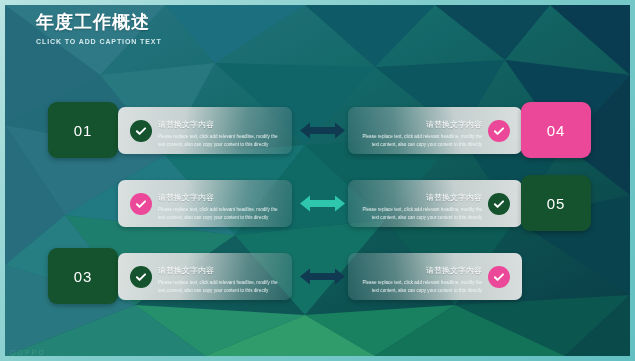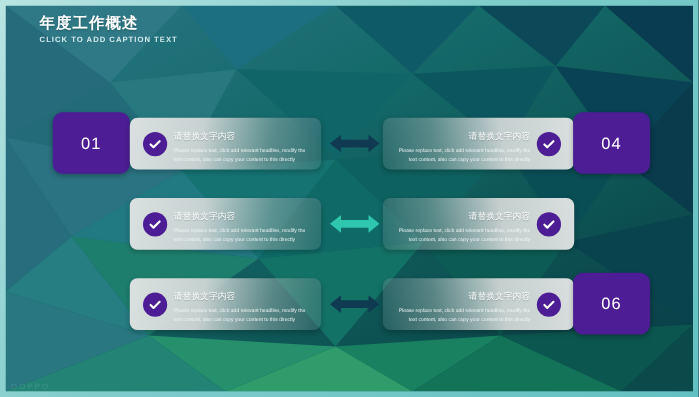--- a/index.html
+++ b/index.html
@@ -42,21 +42,21 @@
   .bg-wrap svg { display: block; }
 
   
   .title-block {
     position: absolute;
     left: 36px;
     top: 12px;
     z-index: 6;
   }
   .slide-title {
-    font-size: 14px;
+    font-size: 18px;
     font-weight: bold;
     color: #ffffff;
     letter-spacing: 1px;
     line-height: 1.2;
     text-shadow: 0 1px 2px rgba(0,0,0,0.25);
     white-space: nowrap;
   }
   .slide-subtitle {
     margin-top: 4px;
     font-size: 7px;
@@ -98,22 +98,22 @@
     align-items: center;
     justify-content: center;
   }
   .num-box.left  { left: 48px; }
   .num-box.right { left: 521px; }
   .num-box .num {
     font-size: 15px;
     color: #ffffff;
     letter-spacing: 1px;
   }
-  .c-navy  { background: #4c1d95; }
-  .c-green { background: #4c1d95; }
+  .c-navy  { background: #14532d; }
+  .c-green { background: #ec4899; }
 
   
   .card {
     position: absolute;
     top: 5px;
     width: 174px;
     height: 47px;
     border-radius: 7px;
     box-shadow: 0 2px 5px rgba(0,0,0,0.22);
   }
@@ -332,23 +332,29 @@
             <svg width="14" height="14" viewBox="0 0 24 24">
                 <path d="M5 12.5l4.5 4.5L19 7.5" fill="none" stroke="#ffffff" stroke-width="3.4" stroke-linecap="round" stroke-linejoin="round"></path>
               </svg>
           </span>
           <span class="card-text">
             <span class="card-heading">请替换文字内容</span>
             <span class="card-body" style="display:block">Please replace text, click add relevant headline, modify the text content, also can copy your content to this directly</span>
           </span>
         </div>
       </div>
+      <div class="num-box right c-navy">
+        <span class="num">05</span>
+      </div>
     </div>
 
     <div class="row row-3">
+      <div class="num-box left c-navy">
+        <span class="num">03</span>
+      </div>
       <div class="card left">
         <div class="card-inner">
           <span class="check-icon c-navy">
             <svg width="14" height="14" viewBox="0 0 24 24">
                 <path d="M5 12.5l4.5 4.5L19 7.5" fill="none" stroke="#ffffff" stroke-width="3.4" stroke-linecap="round" stroke-linejoin="round"></path>
               </svg>
           </span>
           <span class="card-text">
             <span class="card-heading">请替换文字内容</span>
             <span class="card-body" style="display:block">Please replace text, click add relevant headline, modify the text content, also can copy your content to this directly</span>
@@ -366,22 +372,19 @@
             <svg width="14" height="14" viewBox="0 0 24 24">
                 <path d="M5 12.5l4.5 4.5L19 7.5" fill="none" stroke="#ffffff" stroke-width="3.4" stroke-linecap="round" stroke-linejoin="round"></path>
               </svg>
           </span>
           <span class="card-text">
             <span class="card-heading">请替换文字内容</span>
             <span class="card-body" style="display:block">Please replace text, click add relevant headline, modify the text content, also can copy your content to this directly</span>
           </span>
         </div>
       </div>
-      <div class="num-box right c-green">
-        <span class="num">06</span>
-      </div>
     </div>
 
   </div>
 
   <div class="watermark">OOPPO</div>
 
 </div>
 
 </body></html>

